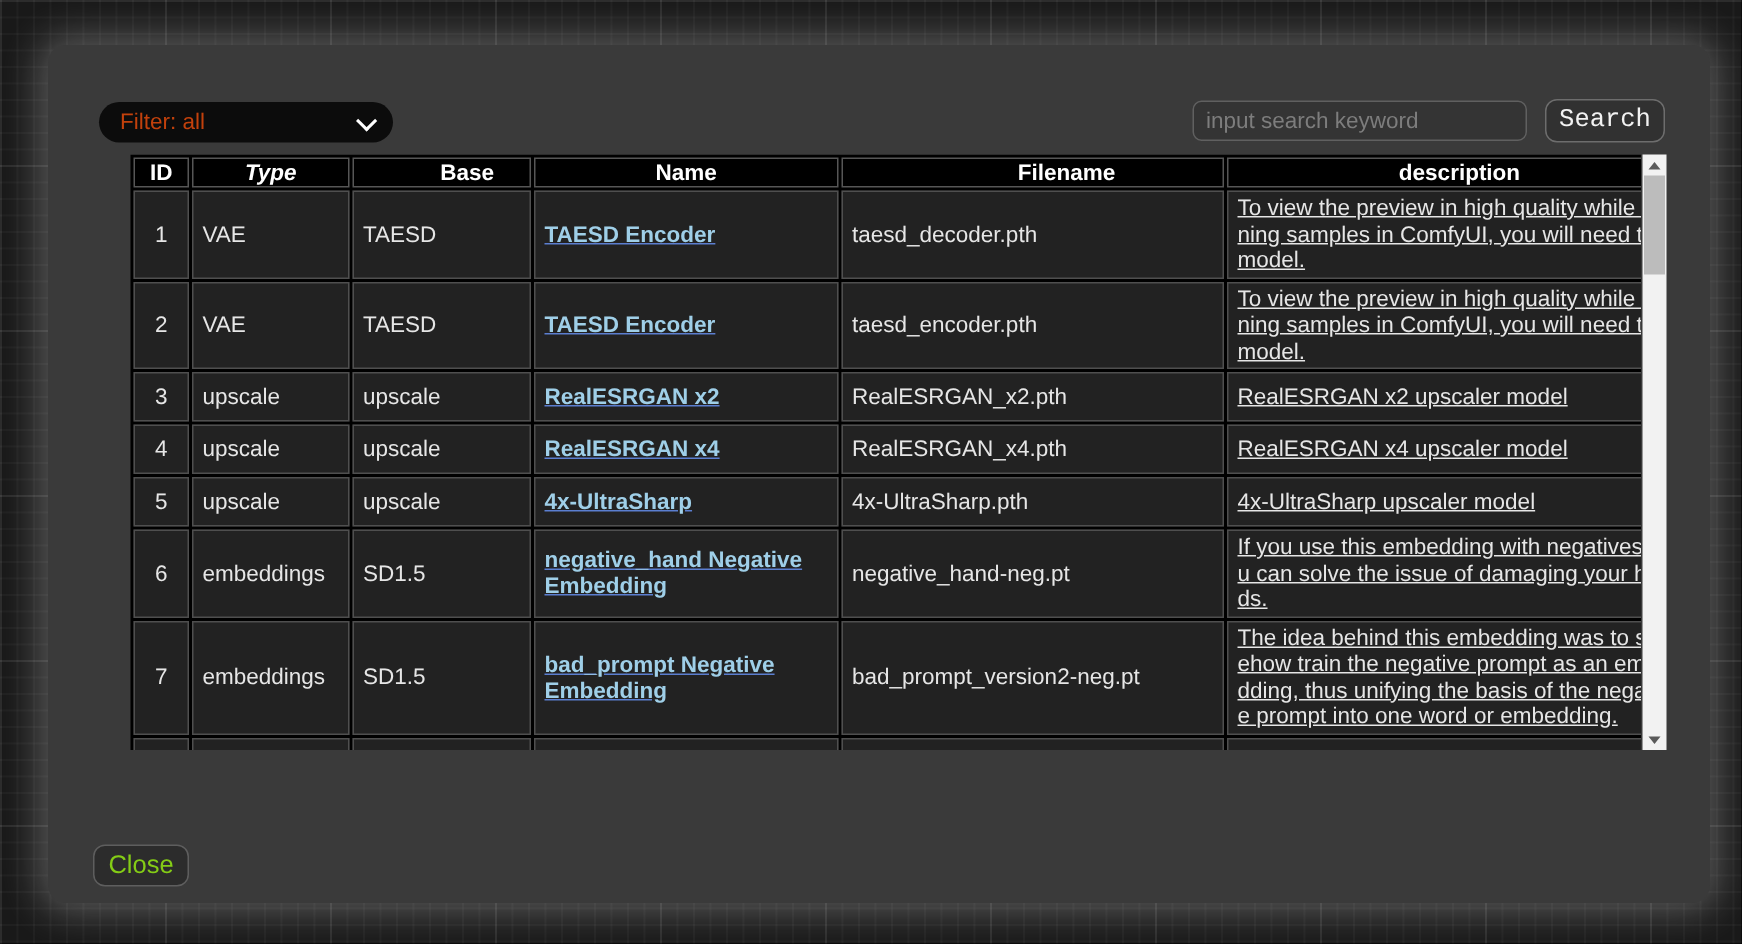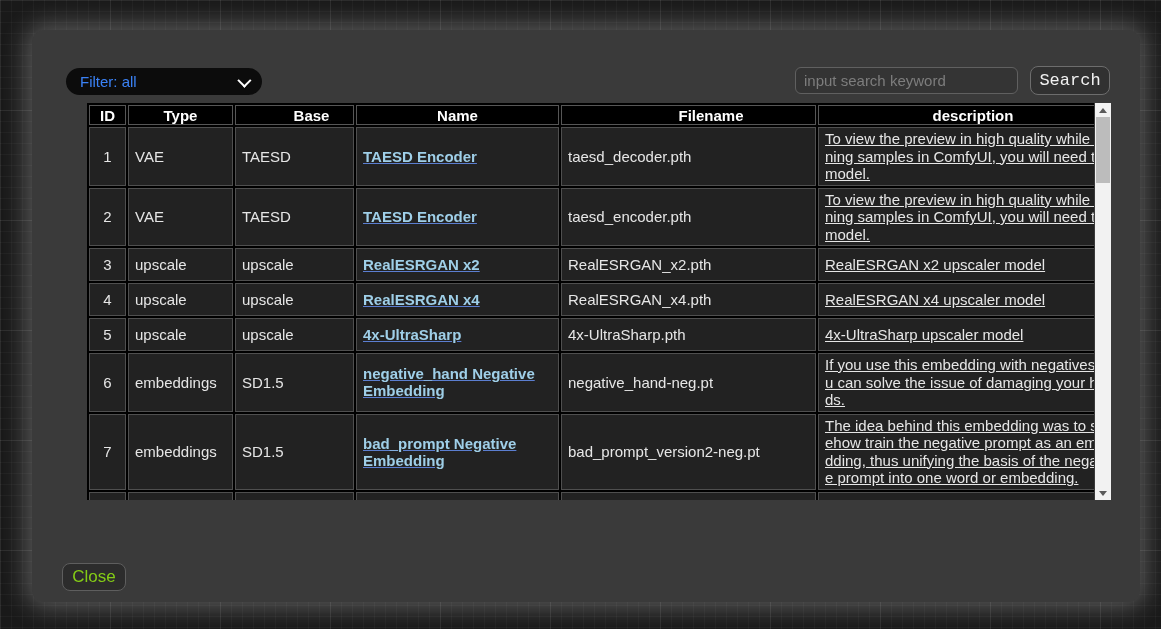--- a/index.html
+++ b/index.html
@@ -15,21 +15,21 @@
     background-size:110px 110px,110px 110px,11px 11px,11px 11px;
   }
   .dialog{
     position:absolute;left:32px;top:30px;width:1108px;height:572px;
     background:#3a3a3a;border-radius:12px;
     box-shadow:0 0 26px 6px rgba(255,255,255,0.28);
   }
   
   .filter-select{
     position:absolute;left:34px;top:38px;width:196px;height:27px;
-    background:#0c0c0c;border-radius:14px;color:#3b82f6;font-size:15px;
+    background:#0c0c0c;border-radius:14px;color:#c2410c;font-size:15px;
     display:flex;align-items:center;padding:0 14px;box-sizing:border-box;
     cursor:default;
   }
   .filter-select .chev{
     margin-left:auto;width:8px;height:8px;border-right:2px solid #fff;
     border-bottom:2px solid #fff;transform:rotate(45deg) translateY(-2px);
   }
   
   .search-input{
     position:absolute;left:763px;top:37px;width:223px;height:27px;
@@ -110,21 +110,21 @@
 
   <input class="search-input" type="text" placeholder="input search keyword" style="">
 
   <button class="search-btn">Search</button>
 
   <div class="table-viewport">
     <table class="models">
       <thead>
         <tr>
             <th style="width: 31px;">ID</th>
-            <th style="width: 99px;">Type</th>
+            <th style="width: 99px; font-style: italic;">Type</th>
             <th style="width: 79px; padding-left: 36px;">Base</th>
             <th style="width: 197px;">Name</th>
             <th style="width: 204px; padding-left: 47px;">Filename</th>
             <th style="width: 304px;">description</th>
             <th style="width: 100px;">Download</th>
           </tr>
       </thead>
       <tbody>
   <tr style="height: 56px;">
     <td class="c-id">1</td>

